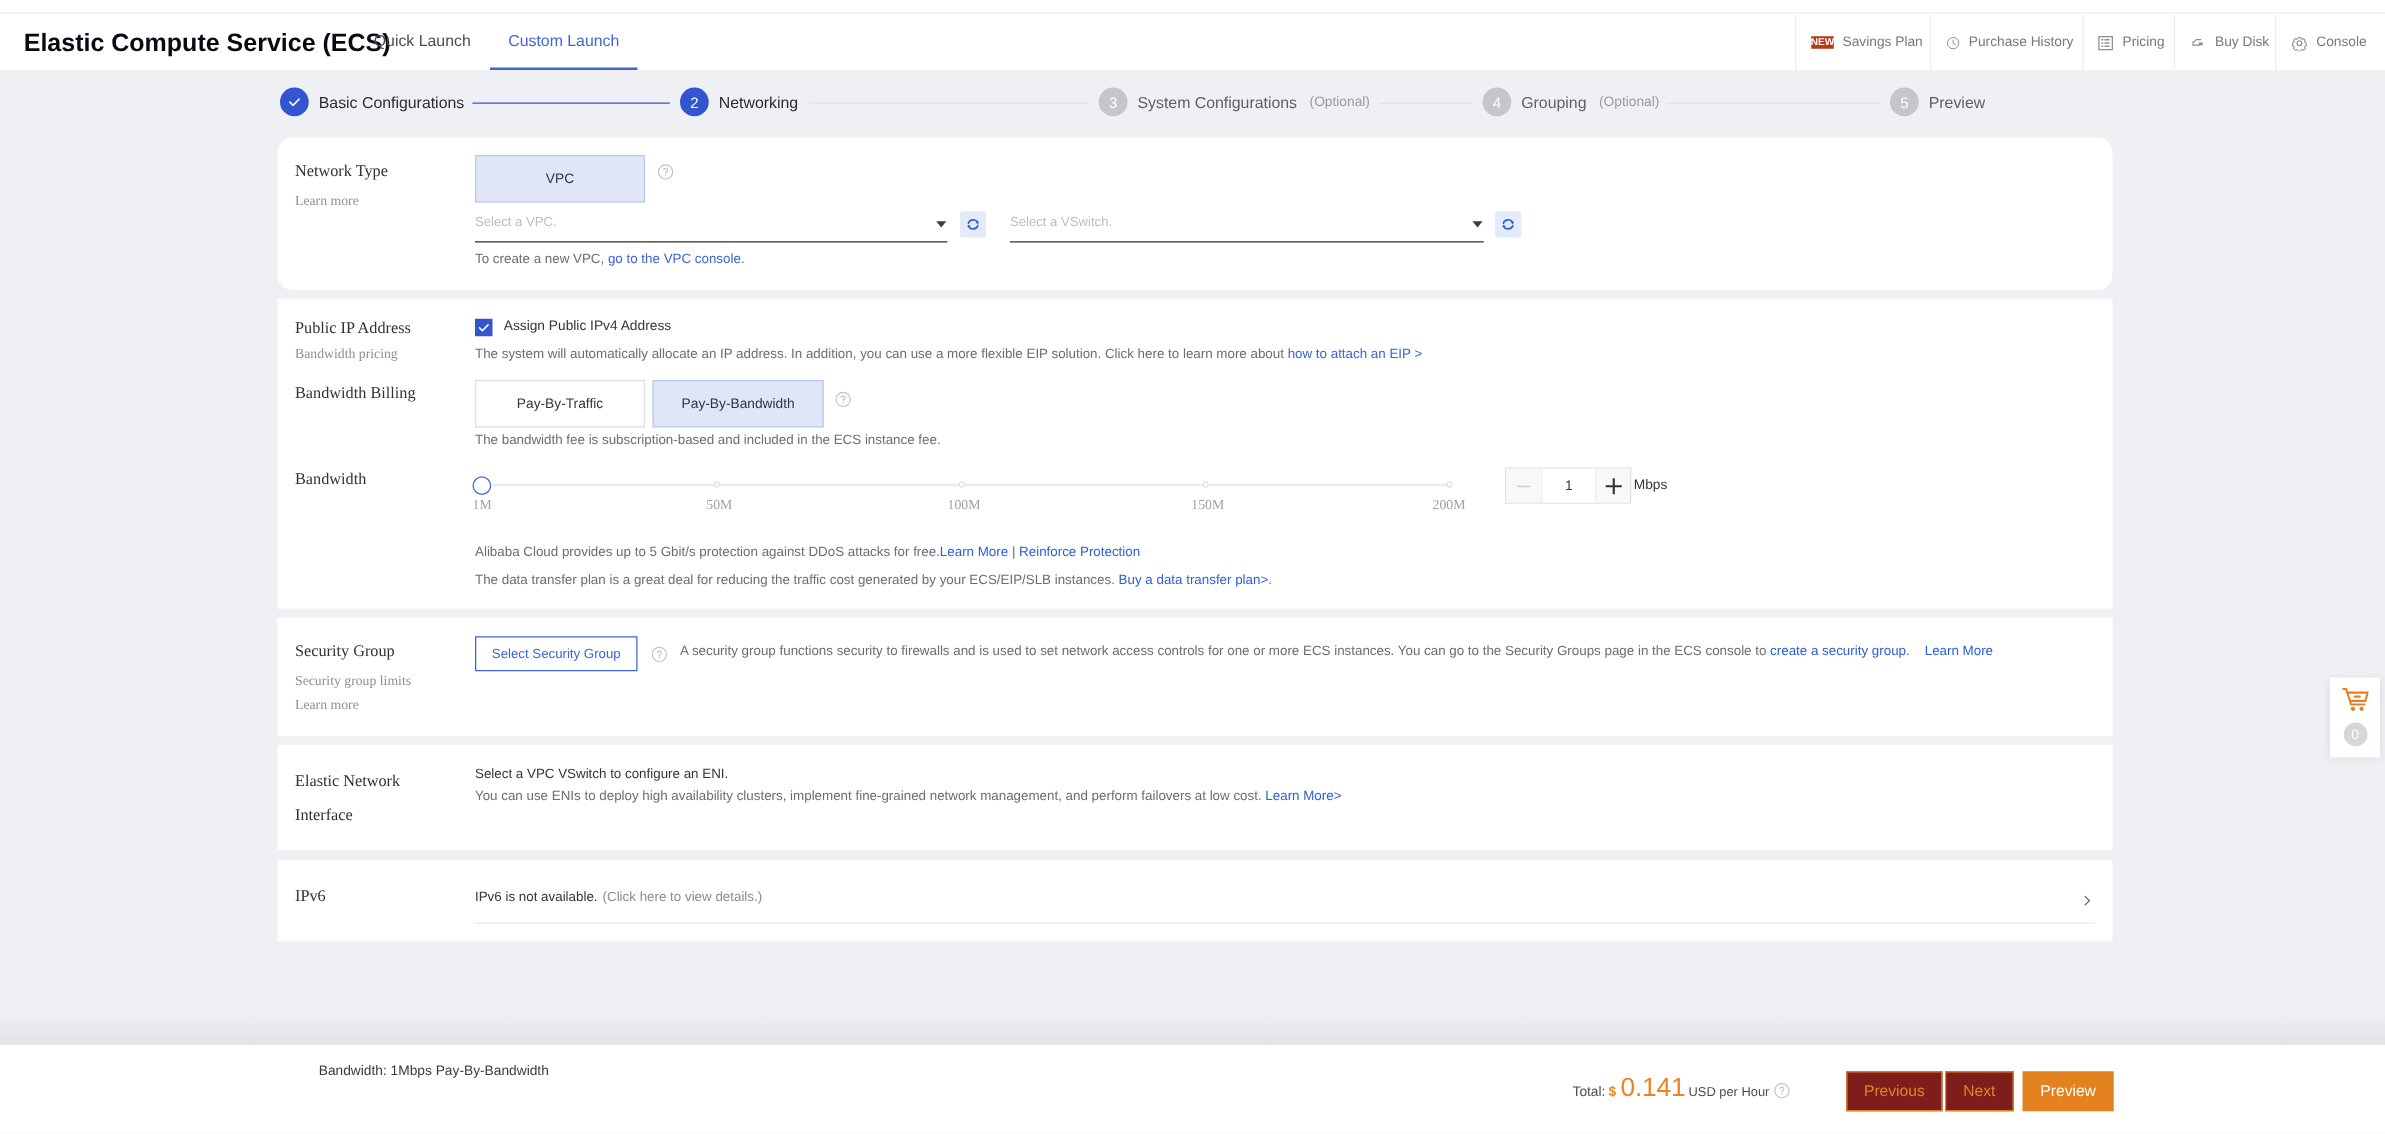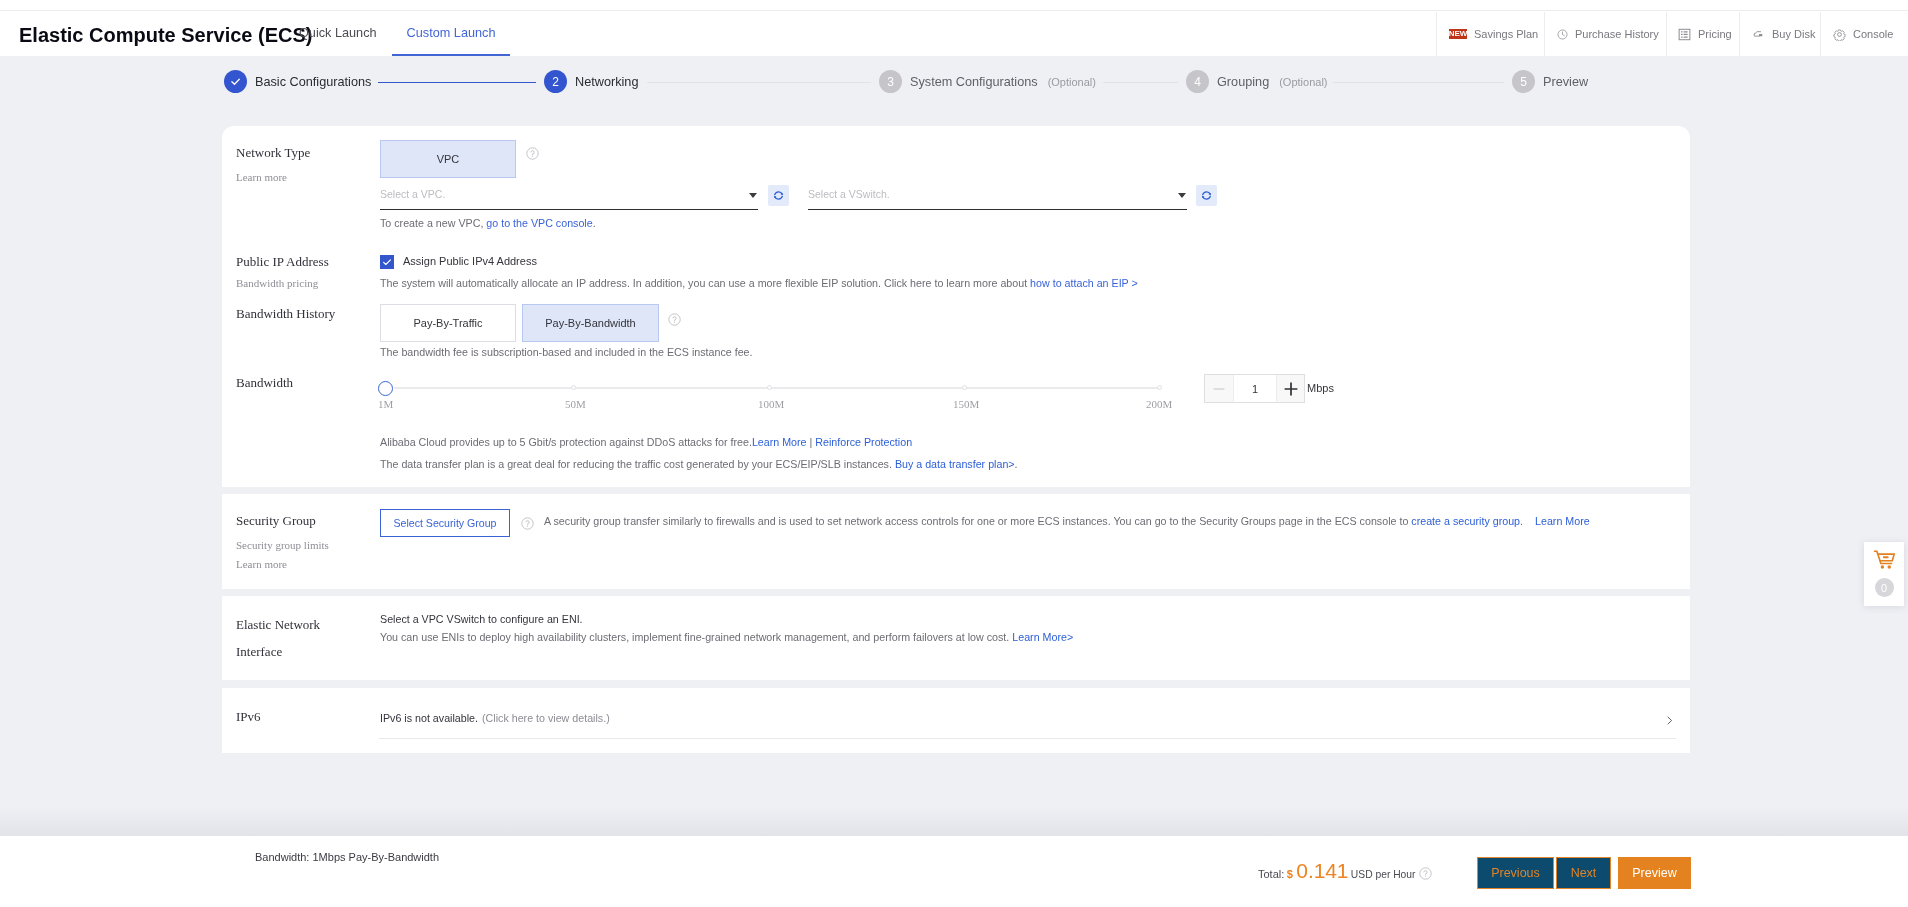--- a/index.html
+++ b/index.html
@@ -142,21 +142,21 @@
   #price-block { position:absolute; left:1258px; top:23px; white-space:nowrap; }
   #total-label { font-size:11px; color:#4a4a52; }
   #currency { font-size:11px; color:#ee8420; font-weight:bold; margin-left:-2px; }
   #amount { font-size:21px; color:#ee8420; letter-spacing:-0.1px; margin-left:-1px; }
   #price-unit { font-size:10.3px; color:#4a4a52; margin-left:-2px; }
   #price-help { width:13px; height:13px; position:relative; top:2px; left:-1px; }
   .fbtn {
     position:absolute; display:flex;align-items:center;justify-content:center;
     height:32px; font-size:12.5px; cursor:pointer; white-space:nowrap;
   }
-  .fbtn.outline { border:1px solid #e08427; color:#e08427; background:#0c4a6e; }
+  .fbtn.outline { border:1px solid #e08427; color:#e08427; background:#7f1d1d; }
   .fbtn.solid { background:#e3821e; color:#fff; }
 
   
   #cart {
     position:absolute; left:1864px; top:542px; width:40px; height:64px; background:#fff;
     box-shadow:0 1px 7px rgba(110,110,130,0.18);
     display:flex;flex-direction:column;align-items:center; padding-top:8px;
   }
   #cart .count {
     width:19px;height:19px;border-radius:50%;background:#d7d7db;color:#fff;
@@ -244,21 +244,21 @@
     <div class="step-label todo">Grouping</div>
     <div class="step-opt">(Optional)</div>
   </div>
   <div class="step-line" style="left:1333px; width:171px; background:#e2e2e6;"></div>
   <div class="step" style="left:1512px">
     <div class="step-circle todo">5</div>
     <div class="step-label todo">Preview</div>
   </div>
 </div>
 
-<div class="card" style="top:126px; height:122px;border-radius:12px;">
+<div class="card" style="top:110px; height:122px;border-radius:12px;">
   <div class="flabel" style="left:14px; top:19px;">Network Type</div>
   <div class="fsub" style="left:14px; top:45px;">Learn more</div>
 
   <div class="seg on" style="left:158px; top:14px; width:136px;">VPC</div>
   <svg class="qicon" style="left:304px; top:21px;" viewBox="0 0 16 16">
     <circle cx="8" cy="8" r="7" fill="none" stroke="#c2c2c8" stroke-width="1.2"></circle>
     <path d="M6.1 6.1a1.95 1.95 0 1 1 2.1 2.25v1.1" fill="none" stroke="#c2c2c8" stroke-width="1.2" stroke-linecap="round"></path>
     <circle cx="8.1" cy="11.3" r="0.72" fill="#c2c2c8"></circle>
   </svg>
 
@@ -287,21 +287,21 @@
       <path d="M2.45 10.95l0.85-2.6 2.35 1.5z" fill="#2f5fd6"></path>
     </svg>
   </div>
 
   <div class="desc" style="left:158px; top:90px;"><span>To create a new VPC, </span><a class="lnk">go to the VPC console</a><span>.</span></div>
 </div>
 
 <div class="card" style="top:239px; height:248px;">
   <div class="flabel" style="left:14px; top:15px;">Public IP Address</div>
   <div class="fsub" style="left:14px; top:38px;">Bandwidth pricing</div>
-  <div class="flabel" style="left:14px; top:67px;">Bandwidth History</div>
+  <div class="flabel" style="left:14px; top:67px;">Bandwidth Billing</div>
   <div class="flabel" style="left:14px; top:136px;">Bandwidth</div>
 
   <div class="cbx" style="left:158px; top:16px;">
     <svg width="14" height="14" viewBox="0 0 14 14">
       <path d="M3.6 7.3l2.25 2.2 4.6-4.6" fill="none" stroke="#fff" stroke-width="1.15" stroke-linecap="round" stroke-linejoin="round"></path>
     </svg>
   </div>
   <div class="cbx-label" style="left:181px; top:16px;">Assign Public IPv4 Address</div>
 
   <div class="desc" style="left:158px; top:37px;"><span>The system will automatically allocate an IP address. In addition, you can use a more flexible EIP solution. Click here to learn more about </span><a class="lnk">how to attach an EIP &gt;</a></div>
@@ -350,21 +350,21 @@
   <div class="flabel" style="left:14px; top:19px;">Security Group</div>
   <div class="fsub" style="left:14px; top:45px;">Security group limits</div>
   <div class="fsub" style="left:14px; top:64px;">Learn more</div>
 
   <div class="outline-btn" style="left:158px; top:15px; width:130px; height:28px;">Select Security Group</div>
   <svg class="qicon" style="left:299px; top:23px;" viewBox="0 0 16 16">
     <circle cx="8" cy="8" r="7" fill="none" stroke="#c2c2c8" stroke-width="1.2"></circle>
     <path d="M6.1 6.1a1.95 1.95 0 1 1 2.1 2.25v1.1" fill="none" stroke="#c2c2c8" stroke-width="1.2" stroke-linecap="round"></path>
     <circle cx="8.1" cy="11.3" r="0.72" fill="#c2c2c8"></circle>
   </svg>
-  <div class="desc" style="left:322px; top:20px;"><span>A security group transfer similarly to firewalls and is used to set network access controls for one or more ECS instances. You can go to the Security Groups page in the ECS console to </span><a class="lnk2">create a security group</a><span>.</span><span style="display:inline-block;width:12px"></span><a class="lnk2">Learn More</a></div>
+  <div class="desc" style="left:322px; top:20px;"><span>A security group functions security to firewalls and is used to set network access controls for one or more ECS instances. You can go to the Security Groups page in the ECS console to </span><a class="lnk2">create a security group</a><span>.</span><span style="display:inline-block;width:12px"></span><a class="lnk2">Learn More</a></div>
 </div>
 
 <div class="card" style="top:596px; height:84px;">
   <div class="flabel" style="left:14px; top:21px;">Elastic Network</div>
   <div class="flabel" style="left:14px; top:48px;">Interface</div>
   <div class="desc" style="left:158px; top:16px; color:#34343c;">Select a VPC VSwitch to configure an ENI.</div>
   <div class="desc" style="left:158px; top:34px;"><span>You can use ENIs to deploy high availability clusters, implement fine-grained network management, and perform failovers at low cost. </span><a class="lnk2">Learn More&gt;</a></div>
 </div>
 
 <div class="card" style="top:688px; height:65px;">

